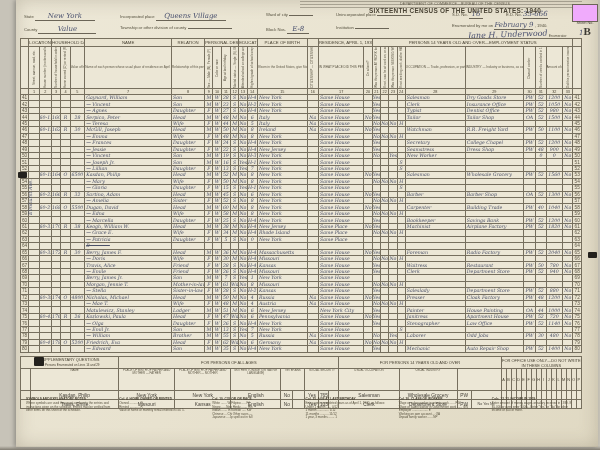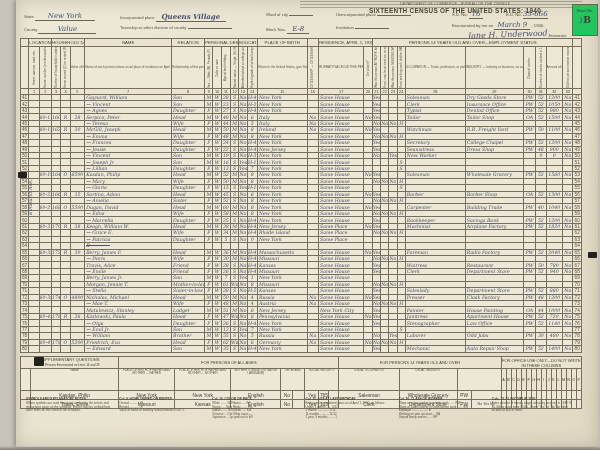--- a/index.html
+++ b/index.html
@@ -15,22 +15,22 @@
   .hdr{position:absolute;left:20px;top:6px;width:572px;height:30px;font-size:4.2px;}
   .fld{position:absolute;white-space:nowrap;}
   .fld .lab{font-size:4.2px;color:#55503f;}
   .u{display:inline-block;border-bottom:.6px solid #6b6557;min-width:40px;text-align:center;}
   .hw{font-family:"DejaVu Serif",serif;font-style:italic;color:#49506e;}
   .hdr .hw{font-size:7px;}
   .titleblock{position:absolute;left:340px;top:2px;width:230px;text-align:center;}
   .dept{font-size:3.6px;letter-spacing:.2px;color:#5a5443;}
   .census{font-size:6.4px;font-weight:bold;letter-spacing:.3px;margin-top:1px;color:#4a4435;}
   .sched{font-size:7.5px;font-weight:bold;letter-spacing:1px;margin-top:2px;color:#4a4435;}
-  .sheetbox{position:absolute;right:2px;top:4px;width:26px;height:32px;border:1px solid #6b6557;
-            background:#22c55e;text-align:center;font-size:3.8px;padding-top:4px;}
+  .sheetbox{position:absolute;right:2px;top:4px;width:26px;height:17px;border:1px solid #6b6557;
+            background:#f0abfc;text-align:center;font-size:3.8px;padding-top:16px;}
   .sheetbox .bigB{font-size:11px;font-weight:bold;color:#3c3a33;font-family:"Liberation Serif",serif;}
   .sig{font-family:"DejaVu Serif",serif;font-style:italic;font-size:8px;color:#4a5070;
        transform:rotate(-2deg);display:inline-block;}
   
   table{border-collapse:collapse;table-layout:fixed;}
   .main{position:absolute;left:20px;top:38px;width:562px;background:#ece7d6;}
   .main td,.main th{border:0.5px solid #766f5e;padding:0;overflow:hidden;white-space:nowrap;
       font-weight:normal;vertical-align:middle;}
   .grp{font-size:4.3px;font-weight:bold;text-align:center;height:8px;color:#4a4435;background:#e9e3d0;}
   .desc{font-size:3.1px;line-height:3.4px;white-space:normal;vertical-align:top;text-align:center;
@@ -73,21 +73,21 @@
     <div class="fld" style="left:4px;top:6px;">
       <span class="lab">State</span>
       <span class="u" style="min-width:60px;"><span class="hw">New York</span></span>
     </div>
     <div class="fld" style="left:4px;top:19px;">
       <span class="lab">County</span>
       <span class="u" style="min-width:58px;"><span class="hw">Value</span></span>
     </div>
     <div class="fld" style="left:100px;top:6px;">
       <span class="lab">Incorporated place</span>
-      <span class="u" style="min-width:70px;font-weight:bold;"><span class="hw">Queens Village</span></span>
+      <span class="u" style="min-width:70px;"><span class="hw">Queens Village</span></span>
     </div>
     <div class="fld" style="left:100px;top:19px;">
       <span class="lab">Township or other division of county</span>
       <span class="u" style="min-width:44px;"></span>
     </div>
     <div class="fld" style="left:246px;top:6px;">
       <span class="lab">Ward of city</span>
       <span class="u" style="min-width:24px;"></span>
     </div>
     <div class="fld" style="left:246px;top:19px;">
@@ -105,21 +105,21 @@
     <div class="fld" style="left:432px;top:4px;">
       <span class="lab">S.D. No.</span>
       <span class="u" style="min-width:14px;"><span class="hw">16</span></span>
     </div>
     <div class="fld" style="left:486px;top:4px;">
       <span class="lab">E.D. No.</span>
       <span class="u" style="min-width:20px;"><span class="hw">35-666</span></span>
     </div>
     <div class="fld" style="left:432px;top:15px;">
       <span class="lab">Enumerated by me on</span>
-      <span class="u" style="min-width:36px;"><span class="hw">March 9</span></span>
+      <span class="u" style="min-width:36px;"><span class="hw">February 9</span></span>
       <span class="lab">, 1940.</span>
     </div>
     <div class="fld" style="left:448px;top:24px;">
       <span class="sig">Jane H. Underwood</span>
       <span class="lab" style="font-size:3.4px;">Enumerator</span>
     </div>
   </div>
 
   <div class="titleblock">
     <div class="dept">DEPARTMENT OF COMMERCE—BUREAU OF THE CENSUS</div>

